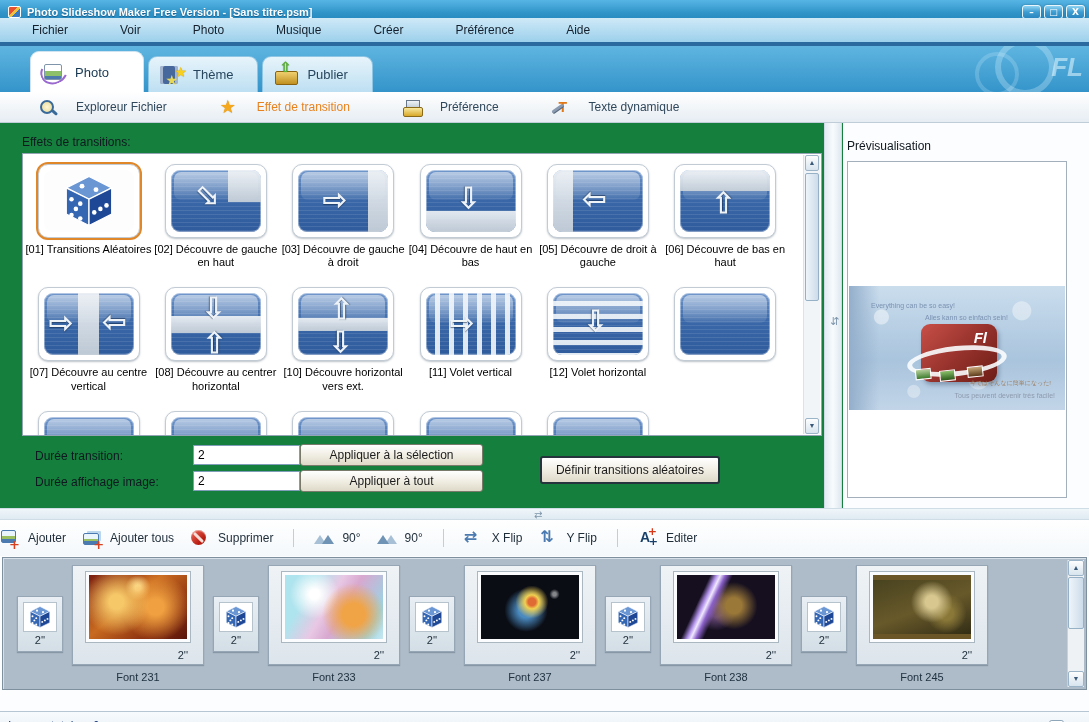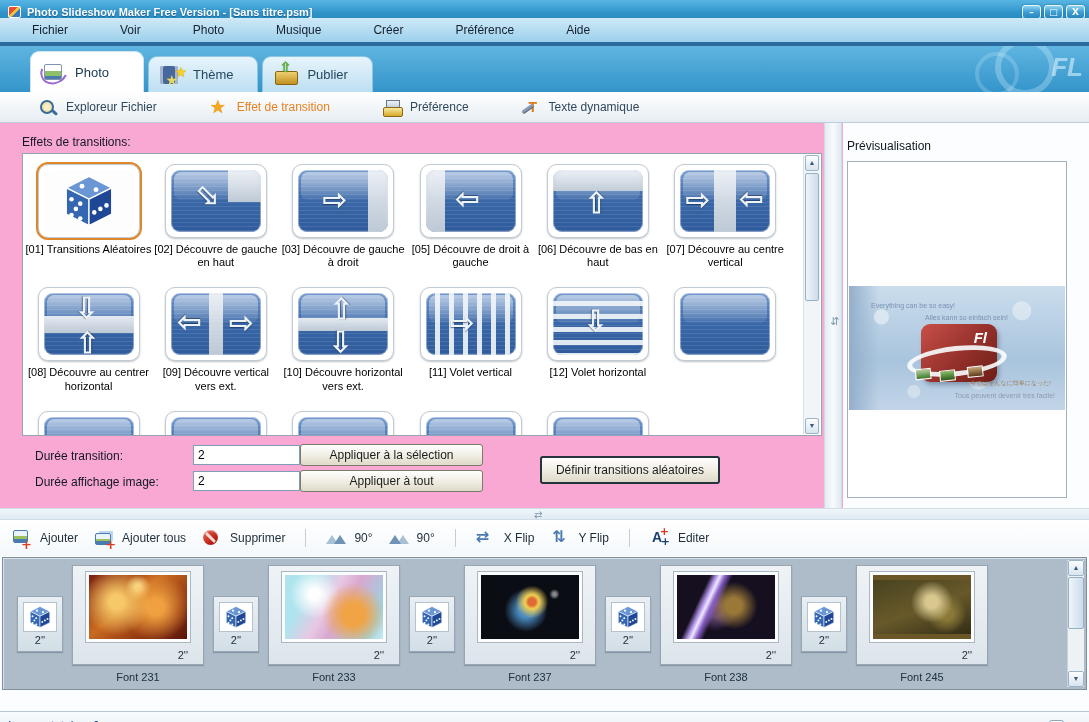--- a/index.html
+++ b/index.html
@@ -51,40 +51,40 @@
     text-shadow:0 0 1px #b08000, -9px 8px 0 rgba(248,228,80,.9);}
   .tabi.publish::before{content:"";position:absolute;left:2px;bottom:1px;width:21px;height:12px;border:1px solid #8a6210;
     border-radius:2px;background:linear-gradient(#f0d070,#c09020);}
   .tabi.publish::after{content:"⇧";position:absolute;left:6px;top:-4px;color:#5cb432;
     font:bold 14px/1 "DejaVu Sans",sans-serif;text-shadow:0 0 1px #2a7010;}
 
   
   .subtoolbar{position:absolute;left:0;top:92px;right:0;height:31px;
     background:linear-gradient(#ffffff,#e6edf3);border-bottom:1px solid #bfcdd8;
     display:flex;align-items:center;padding-left:38px;}
-  .st-item{display:flex;align-items:center;gap:8px;margin-right:52px;font-size:12px;color:#30485c;cursor:default;}
+  .st-item{display:flex;align-items:center;gap:18px;margin-right:52px;font-size:12px;color:#30485c;cursor:default;}
   .st-item.active-true .st-label{color:#e8821e;}
   .sti{width:20px;height:19px;position:relative;flex:none;}
   .sti.explorer::before{content:"";position:absolute;left:2px;top:2px;width:10px;height:10px;border:2px solid #3a6a9a;
     border-radius:50%;background:radial-gradient(#fdf6d8,#e8d890);}
   .sti.explorer::after{content:"";position:absolute;left:13px;top:13px;width:7px;height:3px;background:#3a6a9a;
     transform:rotate(40deg);border-radius:2px;}
   .sti.star::before{content:"★";position:absolute;left:1px;top:0;color:#f6a81c;font-size:18px;line-height:19px;
     text-shadow:0 0 1px #c07808;}
   .sti.printer::before{content:"";position:absolute;left:4px;top:2px;width:12px;height:8px;border:1px solid #68788a;
     background:linear-gradient(#eef2f6,#b8c4d0);}
   .sti.printer::after{content:"";position:absolute;left:1px;top:9px;width:18px;height:8px;border:1px solid #8a6a18;
     border-radius:2px;background:linear-gradient(#f8e8a0,#d8a828);}
   .sti.pentext::before{content:"T";position:absolute;left:8px;top:1px;color:#e07818;
     font:bold 14px/17px "Liberation Sans",sans-serif;}
   .sti.pentext::after{content:"";position:absolute;left:0;top:9px;width:13px;height:3px;background:#8a9ab0;
     transform:rotate(-35deg);border-radius:2px;box-shadow:0 1px 0 #5a6a7c;}
 
   
-  .main{position:absolute;left:0;top:123px;right:12px;height:385px;background:#f9a8d4;}
+  .main{position:absolute;left:0;top:123px;right:12px;height:385px;background:#15803d;}
   .fx-label{position:absolute;left:22px;top:12px;font-size:12px;color:#101820;}
   .fx-box{position:absolute;left:22px;top:30px;width:800px;height:283px;border:1px solid #93a5b5;background:#fff;overflow:hidden;}
   .fx-grid{position:absolute;left:2px;top:0;width:764px;display:grid;grid-template-columns:repeat(6,1fr);
     row-gap:18px;padding-top:10px;}
   .titem{display:flex;flex-direction:column;align-items:center;width:127px;cursor:default;}
   .tframe{width:102px;height:74px;background:#fff;border:1px solid #c2cbd4;border-radius:10px;
     display:flex;align-items:center;justify-content:center;box-shadow:0 1px 2px rgba(60,80,100,.35);position:relative;}
   .sel-true .tframe{outline:2px solid #e0872a;outline-offset:0;}
   .tlabel{margin-top:5px;font-size:11px;line-height:1.2;text-align:center;color:#000;width:126px;}
   .tile{position:relative;width:90px;height:62px;border-radius:9px;overflow:hidden;
@@ -174,21 +174,21 @@
   .pv-ring .f2{left:26px;top:18px;background:linear-gradient(#8ac06a,#2a5a1a);}
   .pv-ring .f3{left:54px;top:17px;background:linear-gradient(#c8a878,#5a3a1a);}
 
   
   .hsplit{position:absolute;left:0;top:508px;right:0;height:12px;
     background:linear-gradient(#f0f6fa,#dfeaf2);border-top:1px solid #cfdde6;border-bottom:1px solid #cfdde6;}
   .hsplit .grip{position:absolute;left:534px;top:0;color:#7e96aa;font-size:10px;}
 
   
   .phototb{position:absolute;left:0;top:520px;right:0;height:36px;background:linear-gradient(#ffffff,#f4f8fb);
-    display:flex;align-items:center;padding-left:12px;}
+    display:flex;align-items:center;}
   .tb-item{display:flex;align-items:center;gap:8px;font-size:12px;color:#1e2c38;margin-right:16px;cursor:default;}
   .tb-item.sepb-true{margin-left:4px;padding-left:20px;border-left:1px solid #c4ced8;}
   .tbi{width:20px;height:18px;position:relative;flex:none;}
   .tbi.add::before{content:"";position:absolute;inset:1px 4px 4px 1px;border:1px solid #4a7ab0;border-radius:2px;
     background:linear-gradient(#eaf4fb 0 45%,#9cc05f 45% 70%,#4a7ab0 70%);}
   .tbi.add::after{content:"+";position:absolute;right:0;bottom:-4px;color:#d84020;font:bold 13px/1 "DejaVu Sans",sans-serif;}
   .tbi.addall::before{content:"";position:absolute;inset:4px 3px 2px 1px;border:1px solid #4a7ab0;border-radius:2px;
     background:linear-gradient(#eaf4fb 0 45%,#9cc05f 45% 70%,#4a7ab0 70%);box-shadow:3px -3px 0 -1px #bcd6ec;}
   .tbi.addall::after{content:"+";position:absolute;right:-2px;bottom:-4px;color:#d84020;font:bold 13px/1 "DejaVu Sans",sans-serif;}
   .tbi.delete::before{content:"";position:absolute;left:1px;top:1px;width:15px;height:15px;border-radius:50%;
@@ -398,20 +398,32 @@
                 <i class="tex"></i>
                 <i class="lz"></i>
                 <span class="arr a1"></span>
 
                 <i class="gloss"></i>
               </div>
             </div>
             <div class="tlabel">[03] Découvre de gauche à droit</div>
           </div>
 
+          <div class="titem">
+            <div class="tframe ic-d">
+              <div class="tile">
+                <i class="tex"></i>
+                <i class="lz"></i>
+                <span class="arr a1"></span>
+
+                <i class="gloss"></i>
+              </div>
+            </div>
+            <div class="tlabel">[04] Découvre de haut en bas</div>
+          </div>
 
           <div class="titem">
             <div class="tframe ic-l">
               <div class="tile">
                 <i class="tex"></i>
                 <i class="lz"></i>
                 <span class="arr a1"></span>
 
                 <i class="gloss"></i>
               </div>
@@ -453,33 +465,20 @@
                 <i class="lz"></i>
                 <span class="arr a1"></span>
                 <span class="arr a2"></span>
 
                 <i class="gloss"></i>
               </div>
             </div>
             <div class="tlabel">[08] Découvre au centrer horizontal</div>
           </div>
 
-          <div class="titem">
-            <div class="tframe ic-ov">
-              <div class="tile">
-                <i class="tex"></i>
-                <i class="lz"></i>
-                <span class="arr a1"></span>
-                <span class="arr a2"></span>
-
-                <i class="gloss"></i>
-              </div>
-            </div>
-            <div class="tlabel">[09] Découvre vertical vers ext.</div>
-          </div>
 
           <div class="titem">
             <div class="tframe ic-oh">
               <div class="tile">
                 <i class="tex"></i>
                 <i class="lz"></i>
                 <span class="arr a1"></span>
                 <span class="arr a2"></span>
 
                 <i class="gloss"></i>

